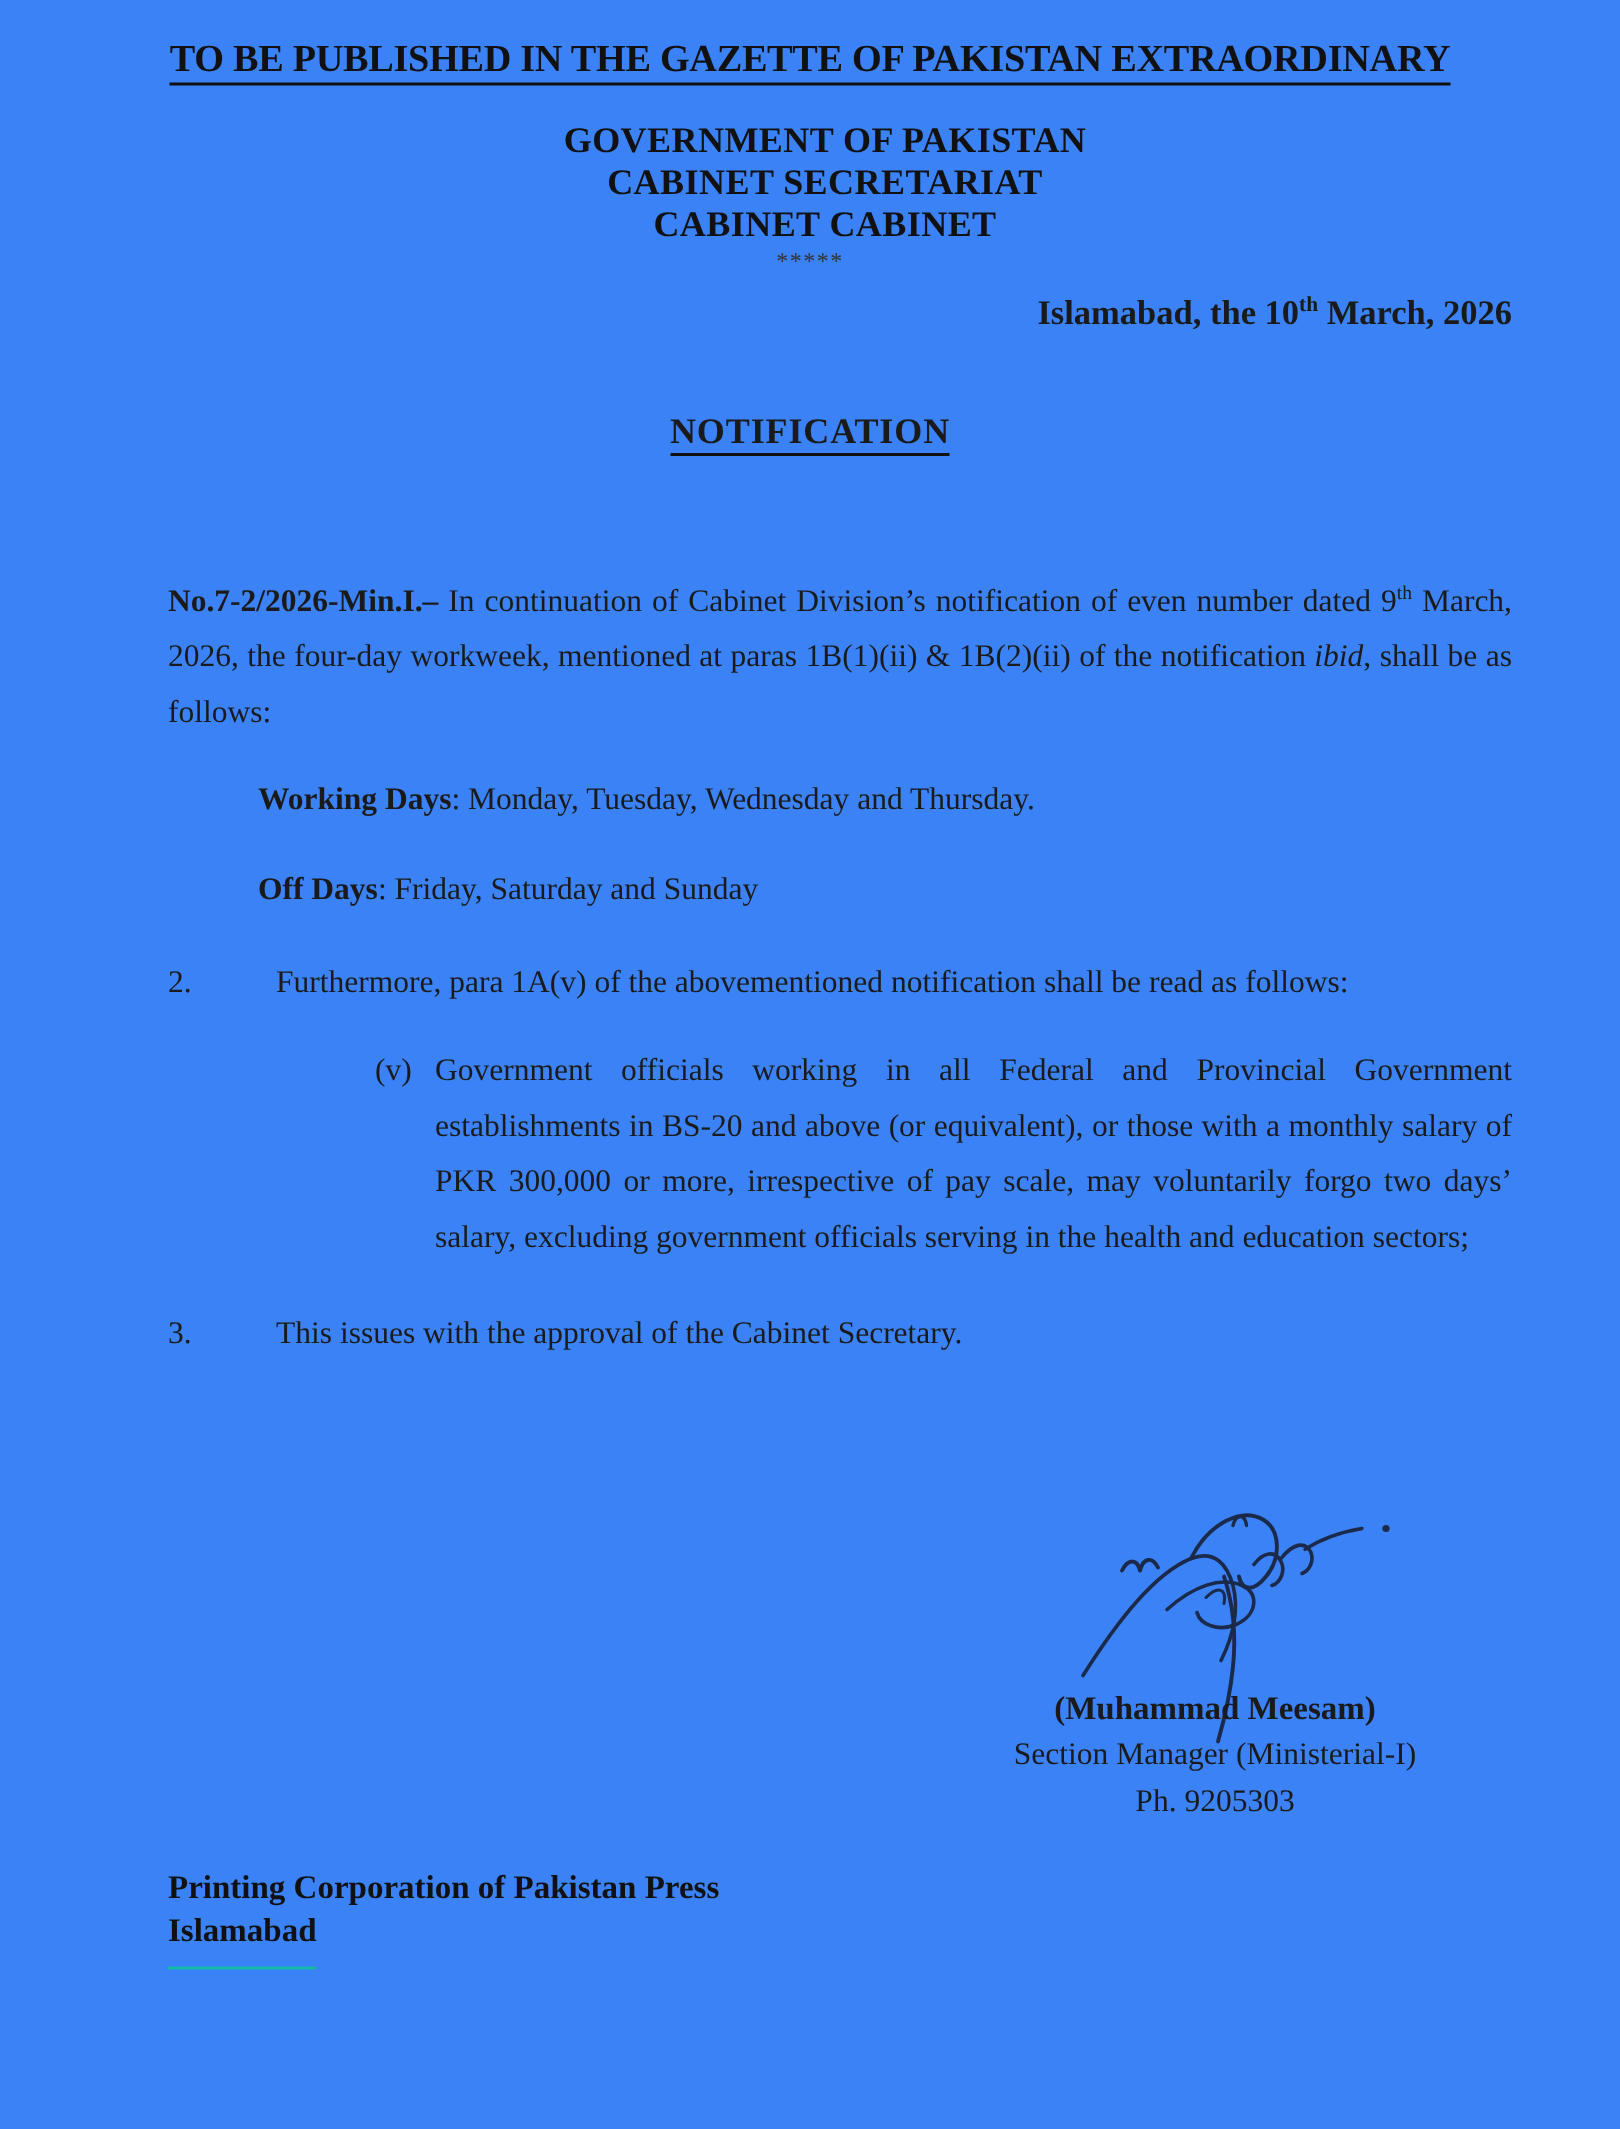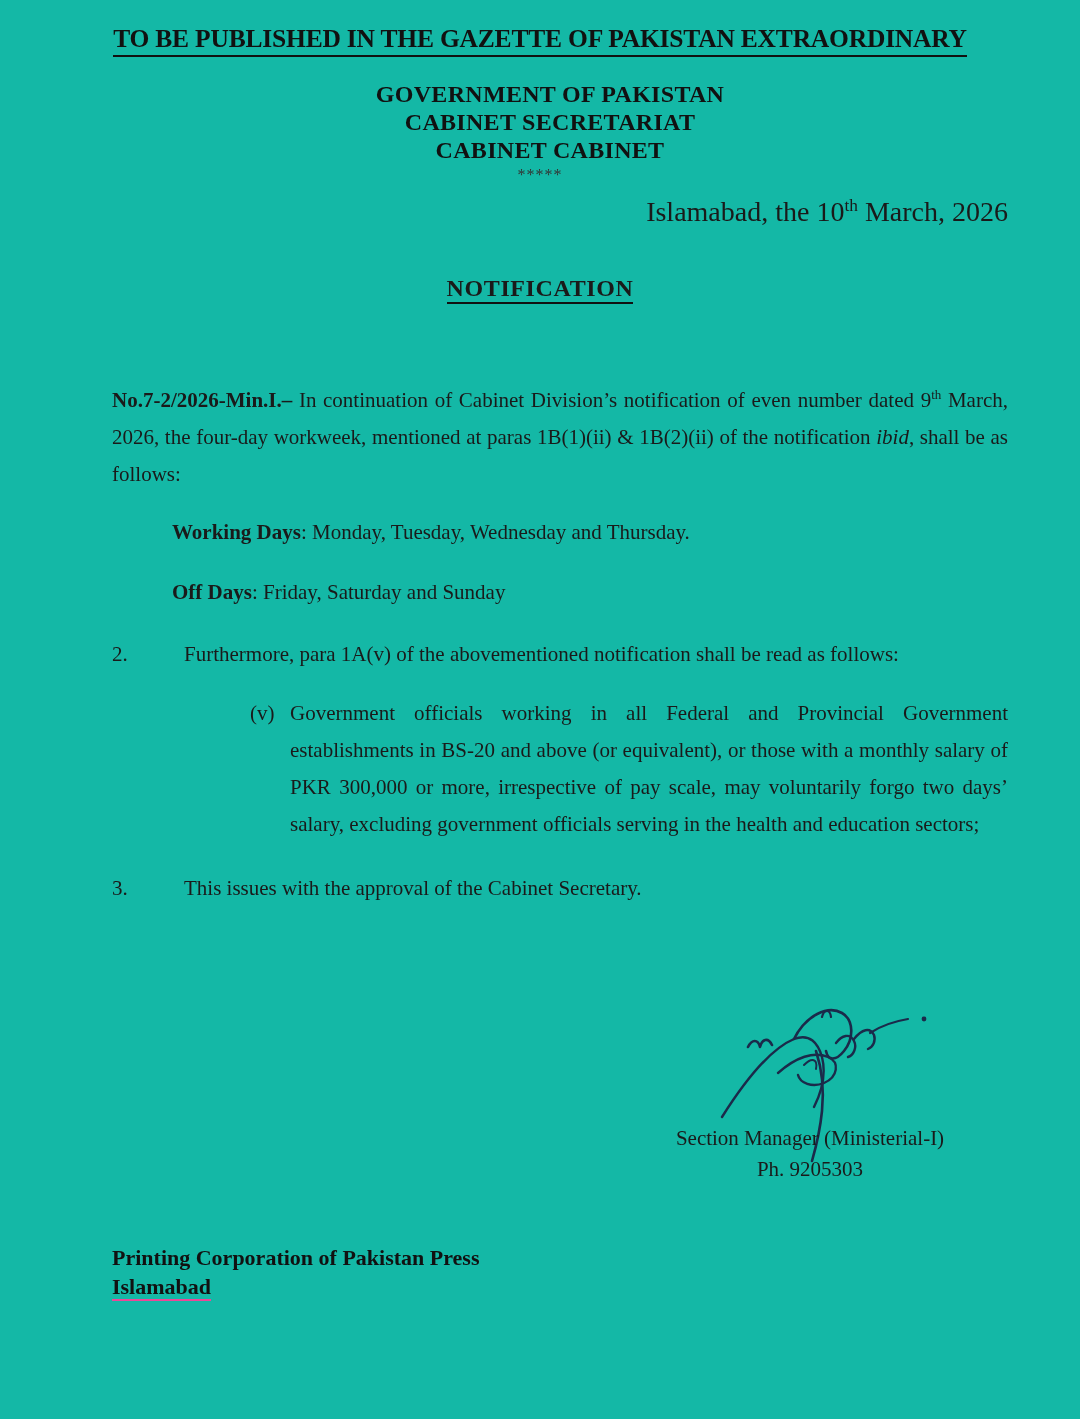--- a/index.html
+++ b/index.html
@@ -12,21 +12,21 @@
     height: 1419px;
     position: relative;
     font-family: "Liberation Serif", "DejaVu Serif", serif;
     color: #1a1a1a;
     overflow: hidden;
   }
 
   .page {
     position: absolute;
     inset: 0;
-    background: #14b8a6;
+    background: #3b82f6;
   }
 
   
   .gazette-header {
     position: absolute;
     top: 24px;
     left: 0;
     width: 1080px;
     text-align: center;
     font-size: 25.5px;
@@ -60,22 +60,23 @@
     letter-spacing: 1px;
     margin-top: 2px;
     color: #333333;
   }
 
   
   .dateline {
     position: absolute;
     top: 196px;
     right: 72px;
-    font-size: 28px;
+    font-size: 23px;
     color: #1a1a1a;
+    font-weight: bold;
   }
   sup {
     font-size: 0.62em;
     vertical-align: super;
     line-height: 0;
   }
 
   
   .doc-title {
     position: absolute;
@@ -182,23 +183,23 @@
   .addressee {
     position: absolute;
     left: 112px;
     top: 1243px;
     font-size: 22px;
     font-weight: bold;
     line-height: 29px;
     color: #111111;
   }
   .addressee .underlined {
-    border-bottom: 2px solid #ec4899;
+    border-bottom: 2px solid #14b8a6;
     display: inline-block;
-    padding-bottom: 0px;
+    padding-bottom: 12px;
     line-height: 25px;
   }
 </style>
 </head>
 <body>
 
 <div class="page">
 
   <div class="gazette-header">
     <span>TO BE PUBLISHED IN THE GAZETTE OF PAKISTAN EXTRAORDINARY</span>
@@ -243,20 +244,21 @@
         <path d="M60 78 C78 62, 96 56, 110 62 C122 67, 120 82, 106 88 C94 93, 82 88, 80 80" stroke-width="2.4"></path>
         <path d="M98 56 C104 74, 106 96, 104 116 C102 136, 98 152, 94 166" stroke-width="2.6"></path>
         <path d="M118 48 C124 40, 132 38, 136 46 C139 52, 136 60, 130 62" stroke-width="2.4"></path>
         <path d="M136 44 C144 34, 152 32, 156 40 C158 46, 155 52, 150 54" stroke-width="2.4"></path>
         <path d="M152 38 C164 30, 178 26, 190 24" stroke-width="2.2"></path>
         <path d="M86 70 C94 62, 100 64, 98 74" stroke-width="2"></path>
         <circle cx="206" cy="24" r="2.4" fill="#1b2a4a" stroke="none"></circle>
       </g>
     </svg>
     <div class="sig-names">
+      <div class="sig-name">(Muhammad Meesam)</div>
       <div class="sig-desig">Section Manager (Ministerial-I)</div>
       <div class="sig-phone">Ph. 9205303</div>
     </div>
   </div>
 
   <div class="addressee">
     <div>Printing Corporation of Pakistan Press</div>
     <div><span class="underlined">Islamabad</span></div>
   </div>
 

